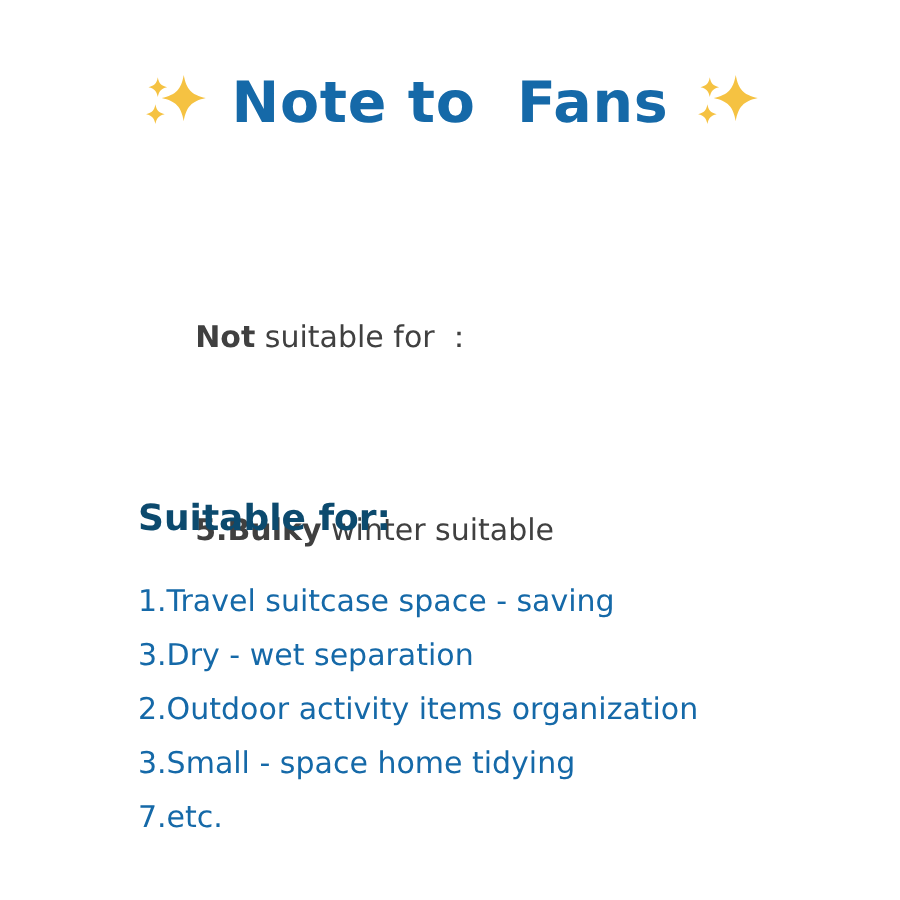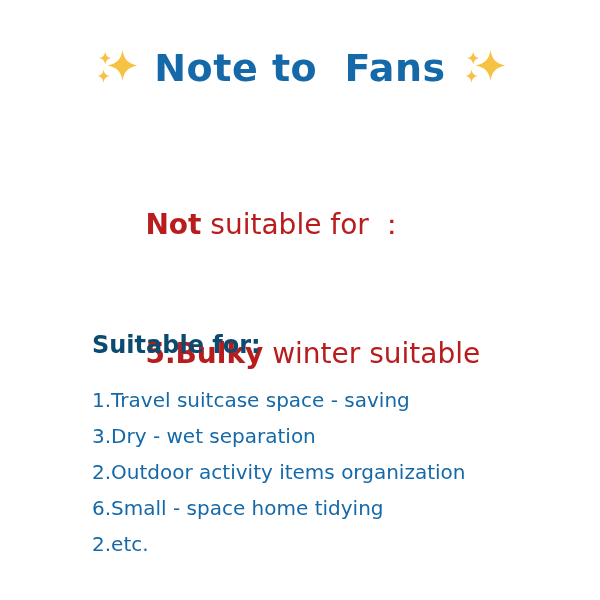--- a/index.html
+++ b/index.html
@@ -48,22 +48,22 @@
   }
 
   
   .block-not {
     position: absolute;
     left: 92px;
     top: 160px;
     width: 480px;
   }
   .block-not .line {
-    font-size: 28px;
-    color: #b91c1c;
+    font-size: 20px;
+    color: #404040;
     line-height: 43px;
     white-space: pre;
   }
   .block-not .b { font-weight: bold; }
   .block-not .r { font-weight: normal; }
 
   
   .block-ok {
     position: absolute;
     left: 92px;
@@ -122,18 +122,18 @@
 
   </div>
 
   <div class="block-ok">
 
     <div class="ok-heading">Suitable for:</div>
 
     <div class="ok-item">1.Travel suitcase space - saving</div>
     <div class="ok-item">3.Dry - wet separation</div>
     <div class="ok-item">2.Outdoor activity items organization</div>
-    <div class="ok-item">6.Small - space home tidying</div>
-    <div class="ok-item">2.etc.</div>
+    <div class="ok-item">3.Small - space home tidying</div>
+    <div class="ok-item">7.etc.</div>
 
   </div>
 
 </div>
 
 </body></html>

